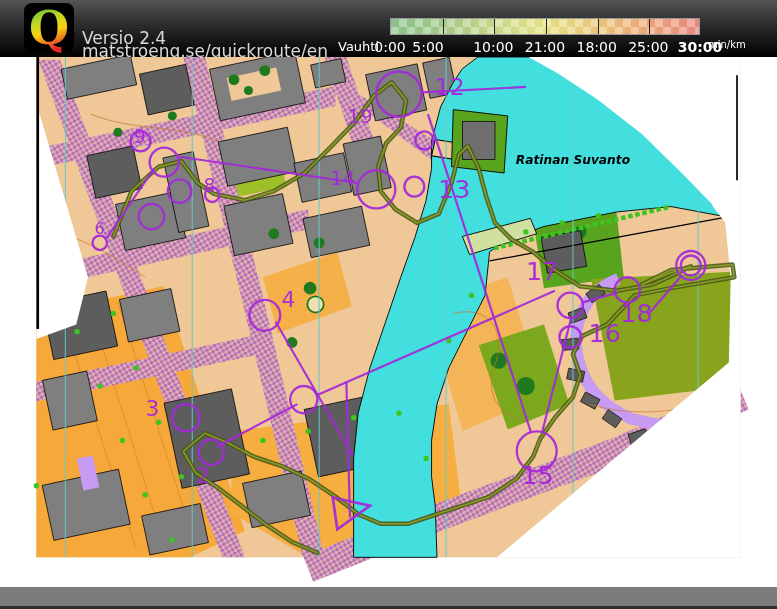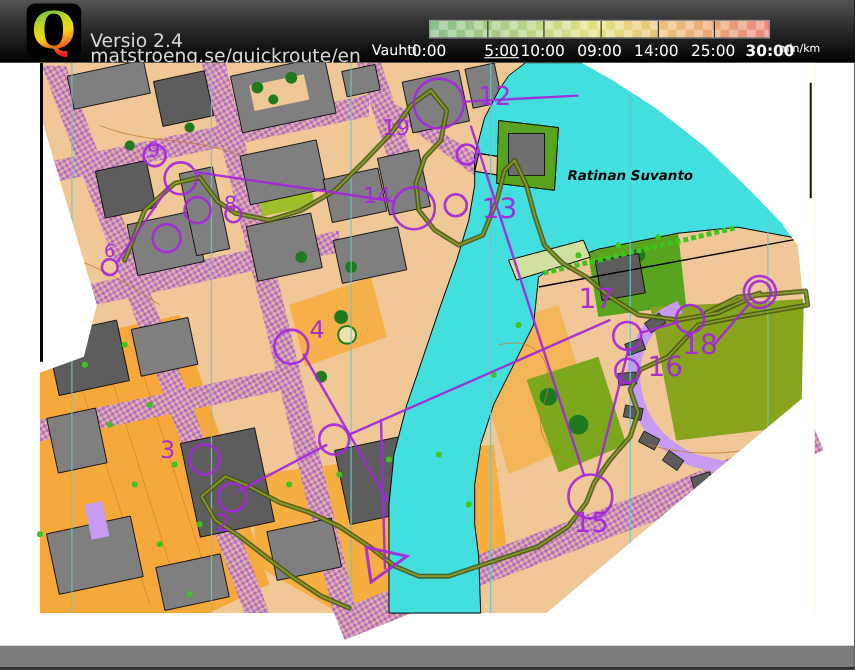--- a/index.html
+++ b/index.html
@@ -52,24 +52,24 @@
     <div id="scalename">Vauhti</div>
     <div id="scalebar">
         <div class="bartick" style="left: 51.6667px;"></div>
         <div class="bartick" style="left: 103.333px;"></div>
         <div class="bartick" style="left: 155px;"></div>
         <div class="bartick" style="left: 206.667px;"></div>
         <div class="bartick" style="left: 258.333px;"></div>
       </div>
     <div id="scaleunit">min/km</div>
   <div class="ticklabel" style="left: 363px;">0:00</div>
-      <div class="ticklabel" style="left: 429px; text-decoration: underline;">5:00</div>
+      <div class="ticklabel" style="left: 401px;">5:00</div>
       <div class="ticklabel" style="left: 466.333px;">10:00</div>
-      <div class="ticklabel" style="left: 518px;">09:00</div>
-      <div class="ticklabel" style="left: 569.667px;">14:00</div>
+      <div class="ticklabel" style="left: 518px;">21:00</div>
+      <div class="ticklabel" style="left: 569.667px;">18:00</div>
       <div class="ticklabel" style="left: 621.333px; text-align: center;">25:00</div>
       <div class="ticklabel" style="left: 673px; font-weight: bold;">30:00</div>
     </div>
 
   <div id="maparea">
     <svg id="map-svg" width="777" height="552" viewBox="0 57 777 609">
       <defs>
         <pattern id="hatch" width="7" height="7" patternUnits="userSpaceOnUse" patternTransform="rotate(14)">
           <rect width="7" height="7" fill="#e2b2a8"></rect>
           <rect x="0" y="0" width="3.4" height="3.4" fill="#b06ac0"></rect>

